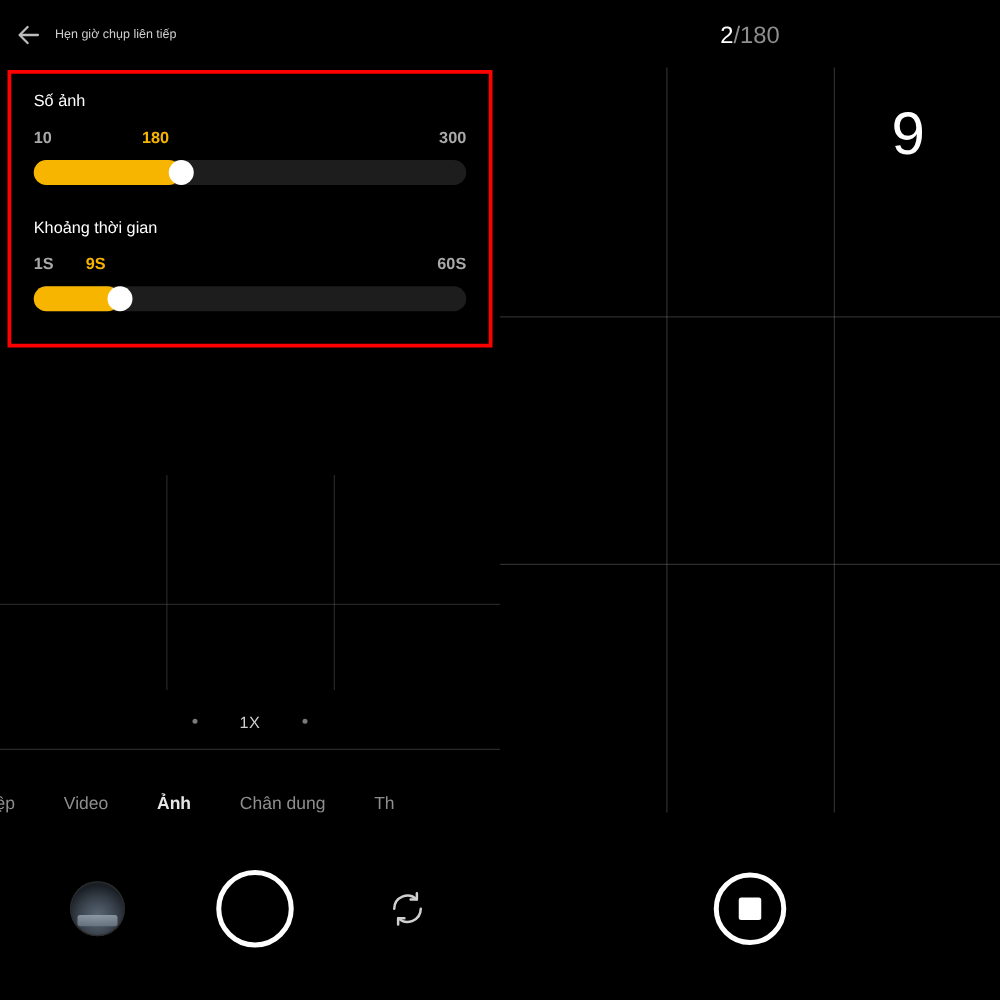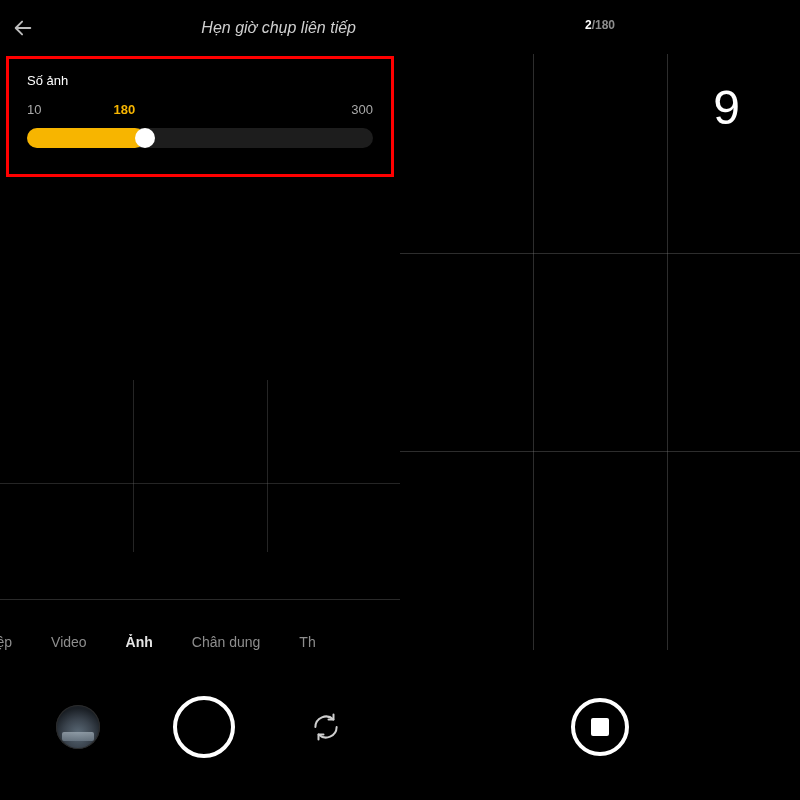--- a/index.html
+++ b/index.html
@@ -18,45 +18,44 @@
     .left .header {
       height: 56px;
       display: flex;
       align-items: center;
       padding: 0 12px;
       color: #bdbdbd;
     }
     .left .back { width: 32px; display: flex; align-items: center; }
     .left .title {
       flex: 1;
-      text-align: right;
-      font-size: 16px;
+      text-align: left;
+      font-size: 10px;
       font-weight: 500;
       line-height: 1.25;
       color: #cfcfcf;
       padding-right: 32px;
-      font-style: italic;
     }
 
     .highlight-box {
       border: 3px solid #ff0000;
       margin: 0 6px 0 6px;
       padding: 14px 18px 20px 18px;
       background: transparent;
     }
     .setting { margin-bottom: 26px; }
     .setting:last-child { margin-bottom: 6px; }
     .setting-label { font-size: 13px; font-weight: 500; color: #fff; margin-bottom: 14px; }
     .scale {
       position: relative;
       height: 16px;
       margin-bottom: 10px;
       font-size: 13px;
     }
-    .scale span { position: absolute; top: 0; color: #a9a9a9; }
+    .scale span { position: absolute; top: 0; color: #a9a9a9; font-weight: bold; }
     .scale .min { left: 0; }
     .scale .val { color: #f7b500; font-weight: 600; }
     .scale .max { right: 0; }
 
     .slider {
       position: relative;
       height: 20px;
       border-radius: 10px;
       background: #1d1d1d;
     }
@@ -170,23 +169,23 @@
       display: flex; align-items: center; justify-content: center;
       color: #cfcfcf;
     }
 
     
     .right .counter {
       position: absolute;
       top: 18px;
       left: 0; right: 0;
       text-align: center;
-      font-size: 12px;
+      font-size: 19px;
       color: #fff;
-      font-weight: 700;
+      font-weight: 400;
     }
     .right .counter .total { color: #8e8e8e; }
 
     .right .vf-full {
       position: absolute;
       left: 0; right: 0;
       top: 54px;
       bottom: 150px;
     }
     .right .vf-full .gridline { opacity: .35; background: #808080; }
@@ -237,29 +236,46 @@
         <span class="min">10</span>
         <span class="val" style="left:25%">180</span>
         <span class="max">300</span>
       </div>
       <div class="slider">
         <div class="fill" style="width:34%"></div>
         <div class="knob" style="left:34%"></div>
       </div>
     </div>
 
+    <div class="setting">
+      <div class="setting-label">Khoảng thời gian</div>
+      <div class="scale">
+        <span class="min">1S</span>
+        <span class="val" style="left:12%">9S</span>
+        <span class="max">60S</span>
+      </div>
+      <div class="slider">
+        <div class="fill" style="width:20%"></div>
+        <div class="knob" style="left:20%"></div>
+      </div>
+    </div>
 
   </div>
 
   <div class="vf">
     <div class="gridline gv" style="left:33.33%"></div>
     <div class="gridline gv" style="left:66.66%"></div>
     <div class="gridline gh" style="top:60%"></div>
   </div>
 
+  <div class="zoom-row">
+    <span class="dot"></span>
+    <span class="zoom-val">1X</span>
+    <span class="dot"></span>
+  </div>
   <div class="zoom-divider"></div>
 
   <div class="modes">
     <span class="mode first">nghiệp</span>
     <span class="mode">Video</span>
     <span class="mode active">Ảnh</span>
     <span class="mode">Chân dung</span>
     <span class="mode last">Th</span>
   </div>
 

